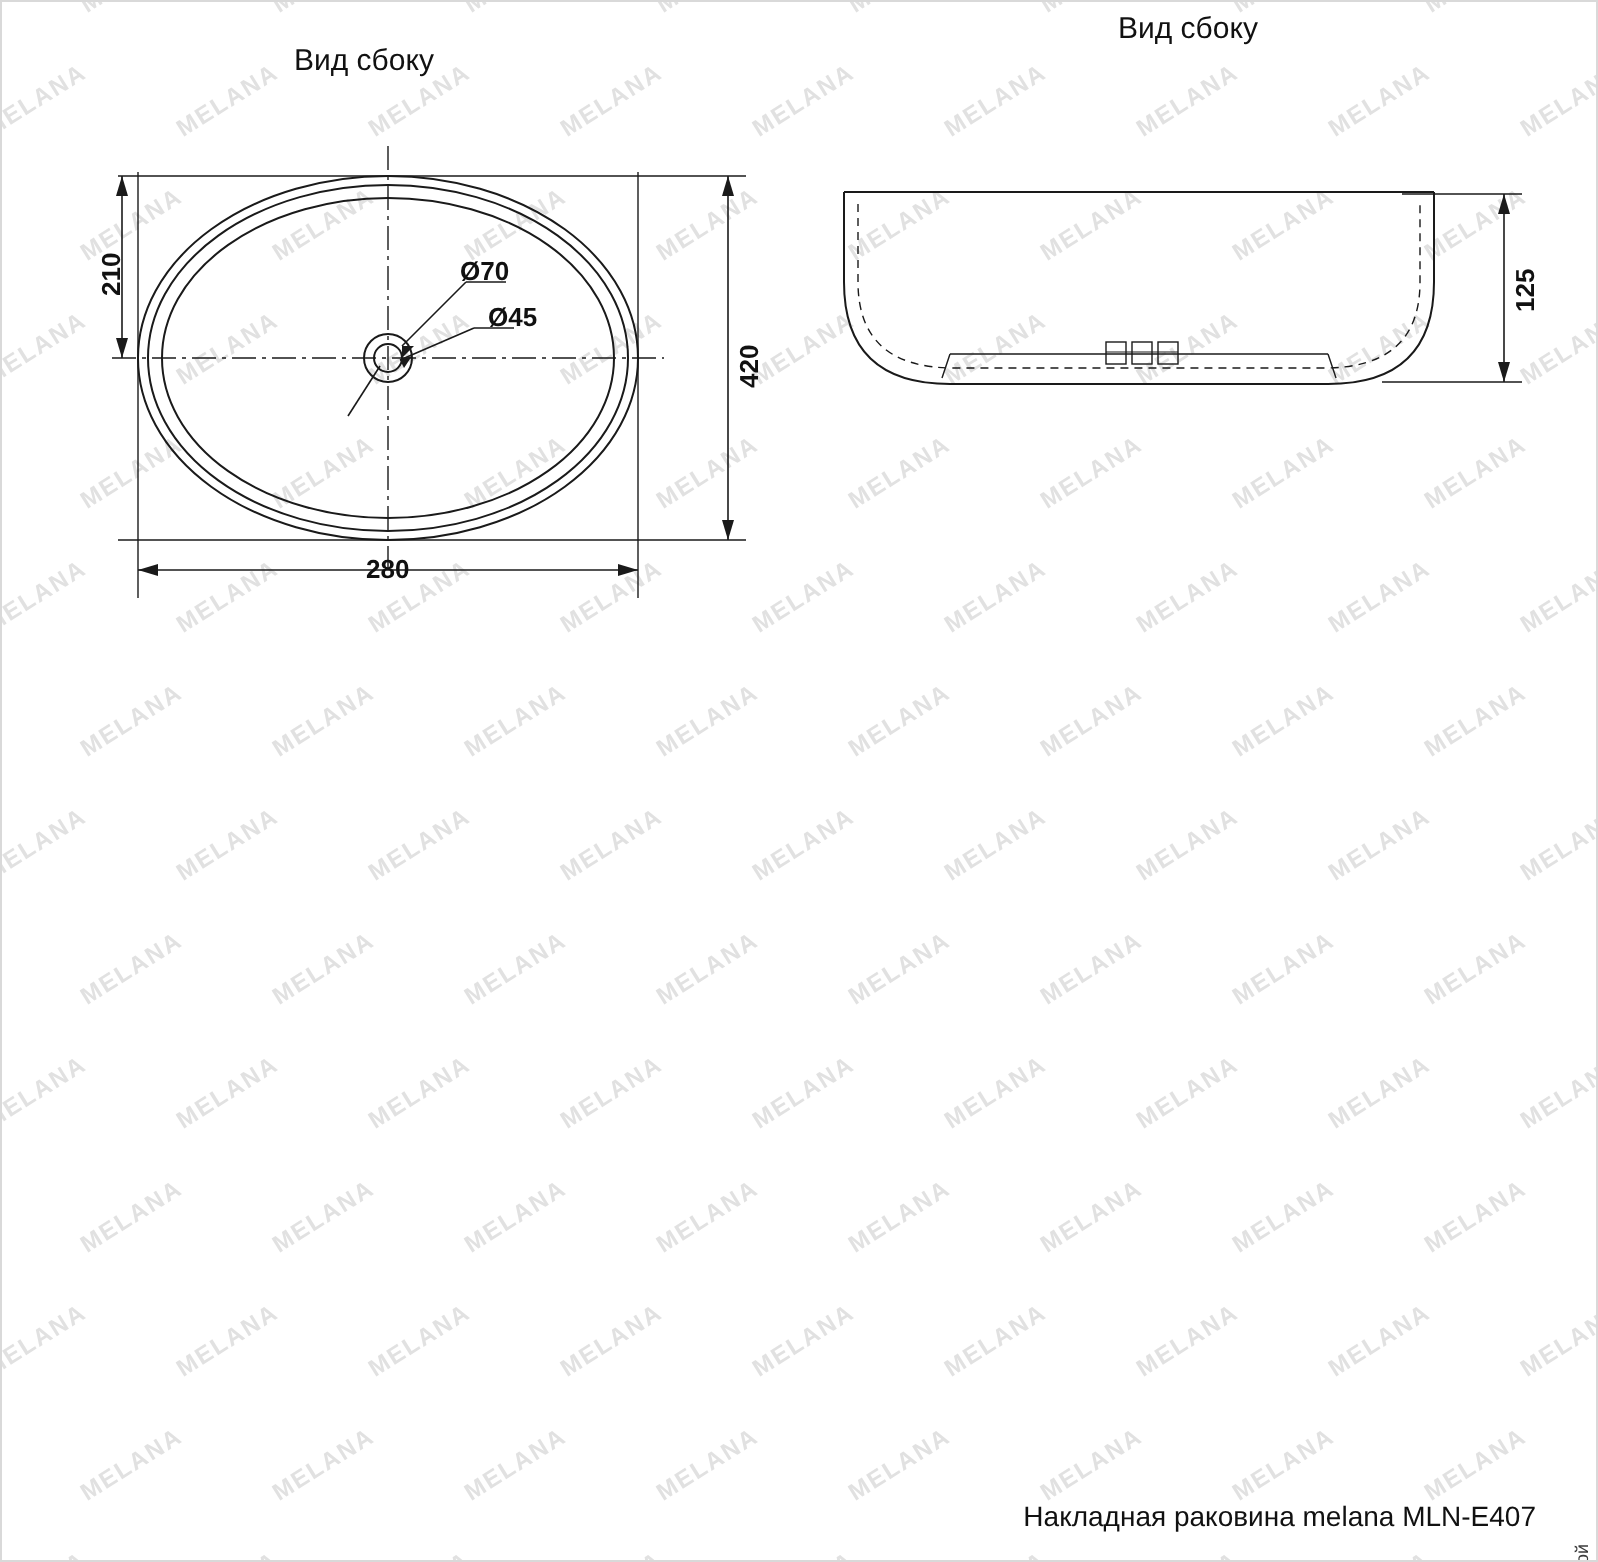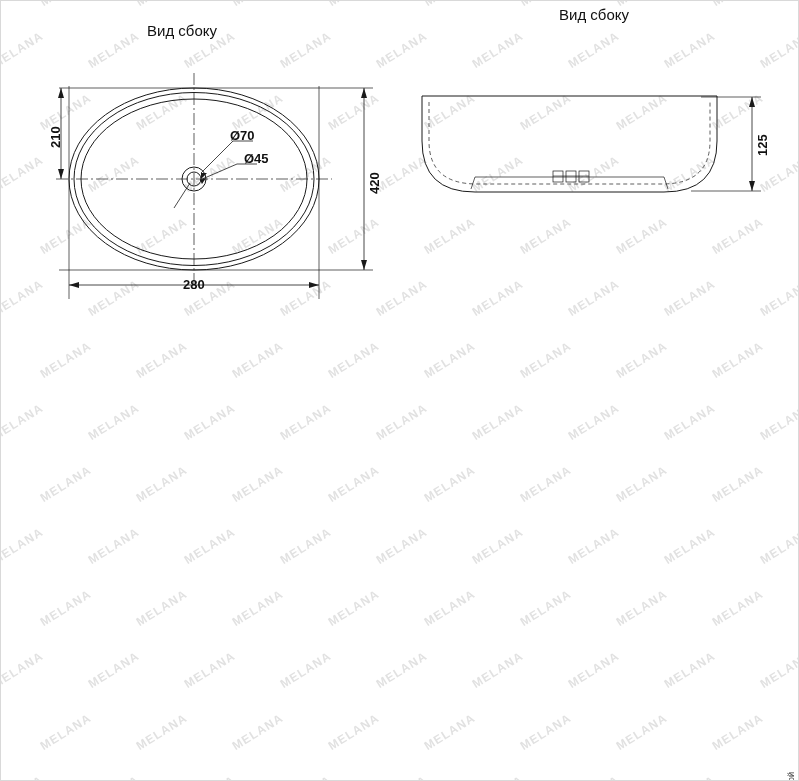--- a/index.html
+++ b/index.html
@@ -303,15 +303,16 @@
   <div class="dim vert" style="left:366px; top:193px;">420</div>
 
   <div class="dim vert" style="left:47px; top:147px;">210</div>
 
   <div class="dim" style="left:229px; top:127px;">Ø70</div>
 
   <div class="dim" style="left:243px; top:150px;">Ø45</div>
 
   <div class="dim vert" style="left:754px; top:155px;">125</div>
 
+  <div id="caption">Накладная раковина melana MLN-E407</div>
   <div id="sidenote">Этот документ не является публичной офертой</div>
 
 </div>
 
 </body></html>

